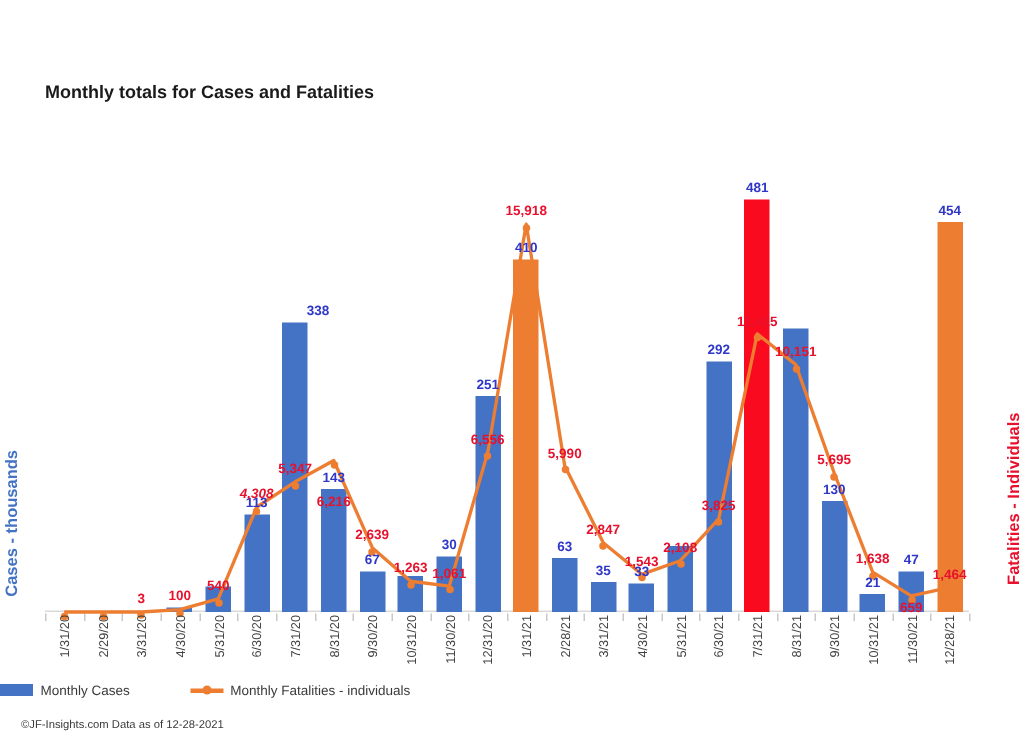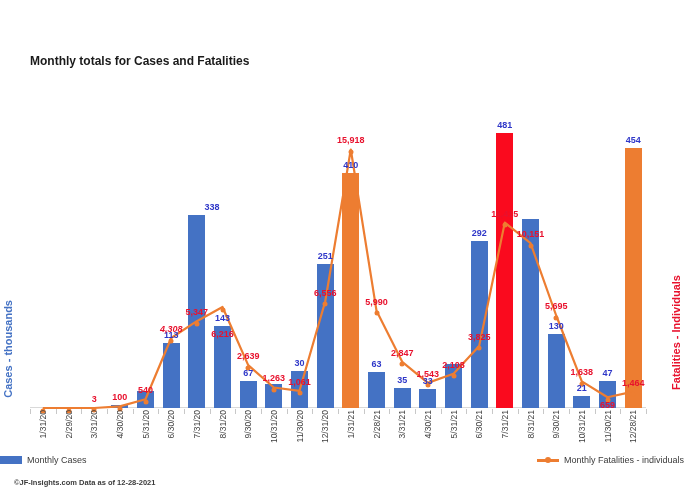--- a/index.html
+++ b/index.html
@@ -86,36 +86,36 @@
   }
   .ytitle-right{
     position:absolute;right:2px;top:275px;
     font-size:11px;font-weight:bold;color:#e8112d;
     writing-mode:vertical-rl;transform:rotate(180deg);
     white-space:nowrap;
   }
 
   .legend{
     position:absolute;left:0;top:455px;width:684px;
-    display:flex;justify-content:space-between;align-items:center;gap:40px;
+    display:flex;justify-content:flex-start;align-items:center;gap:40px;
     font-size:9px;color:#3a3a3a;
   }
   .legend .item{display:flex;align-items:center;gap:5px;}
   .swatch-bar{width:22px;height:8px;background:#4472c4;display:inline-block;}
   .swatch-line{width:22px;height:8px;position:relative;display:inline-block;}
   .swatch-line::before{
     content:"";position:absolute;left:0;top:3px;width:22px;height:2.5px;background:#ed7d31;
   }
   .swatch-line::after{
     content:"";position:absolute;left:8px;top:1px;width:6px;height:6px;border-radius:50%;background:#ed7d31;
   }
 
   .footer{
     position:absolute;left:14px;top:478px;
-    font-size:7.5px;color:#3a3a3a;font-weight:bold;
+    font-size:7.5px;color:#3a3a3a;
   }
 </style>
 </head>
 <body>
 
 <div id="page">
 
   <div class="subtitle">Monthly totals for Cases and Fatalities</div>
 
   <div class="ytitle-left">Cases - thousands</div>

